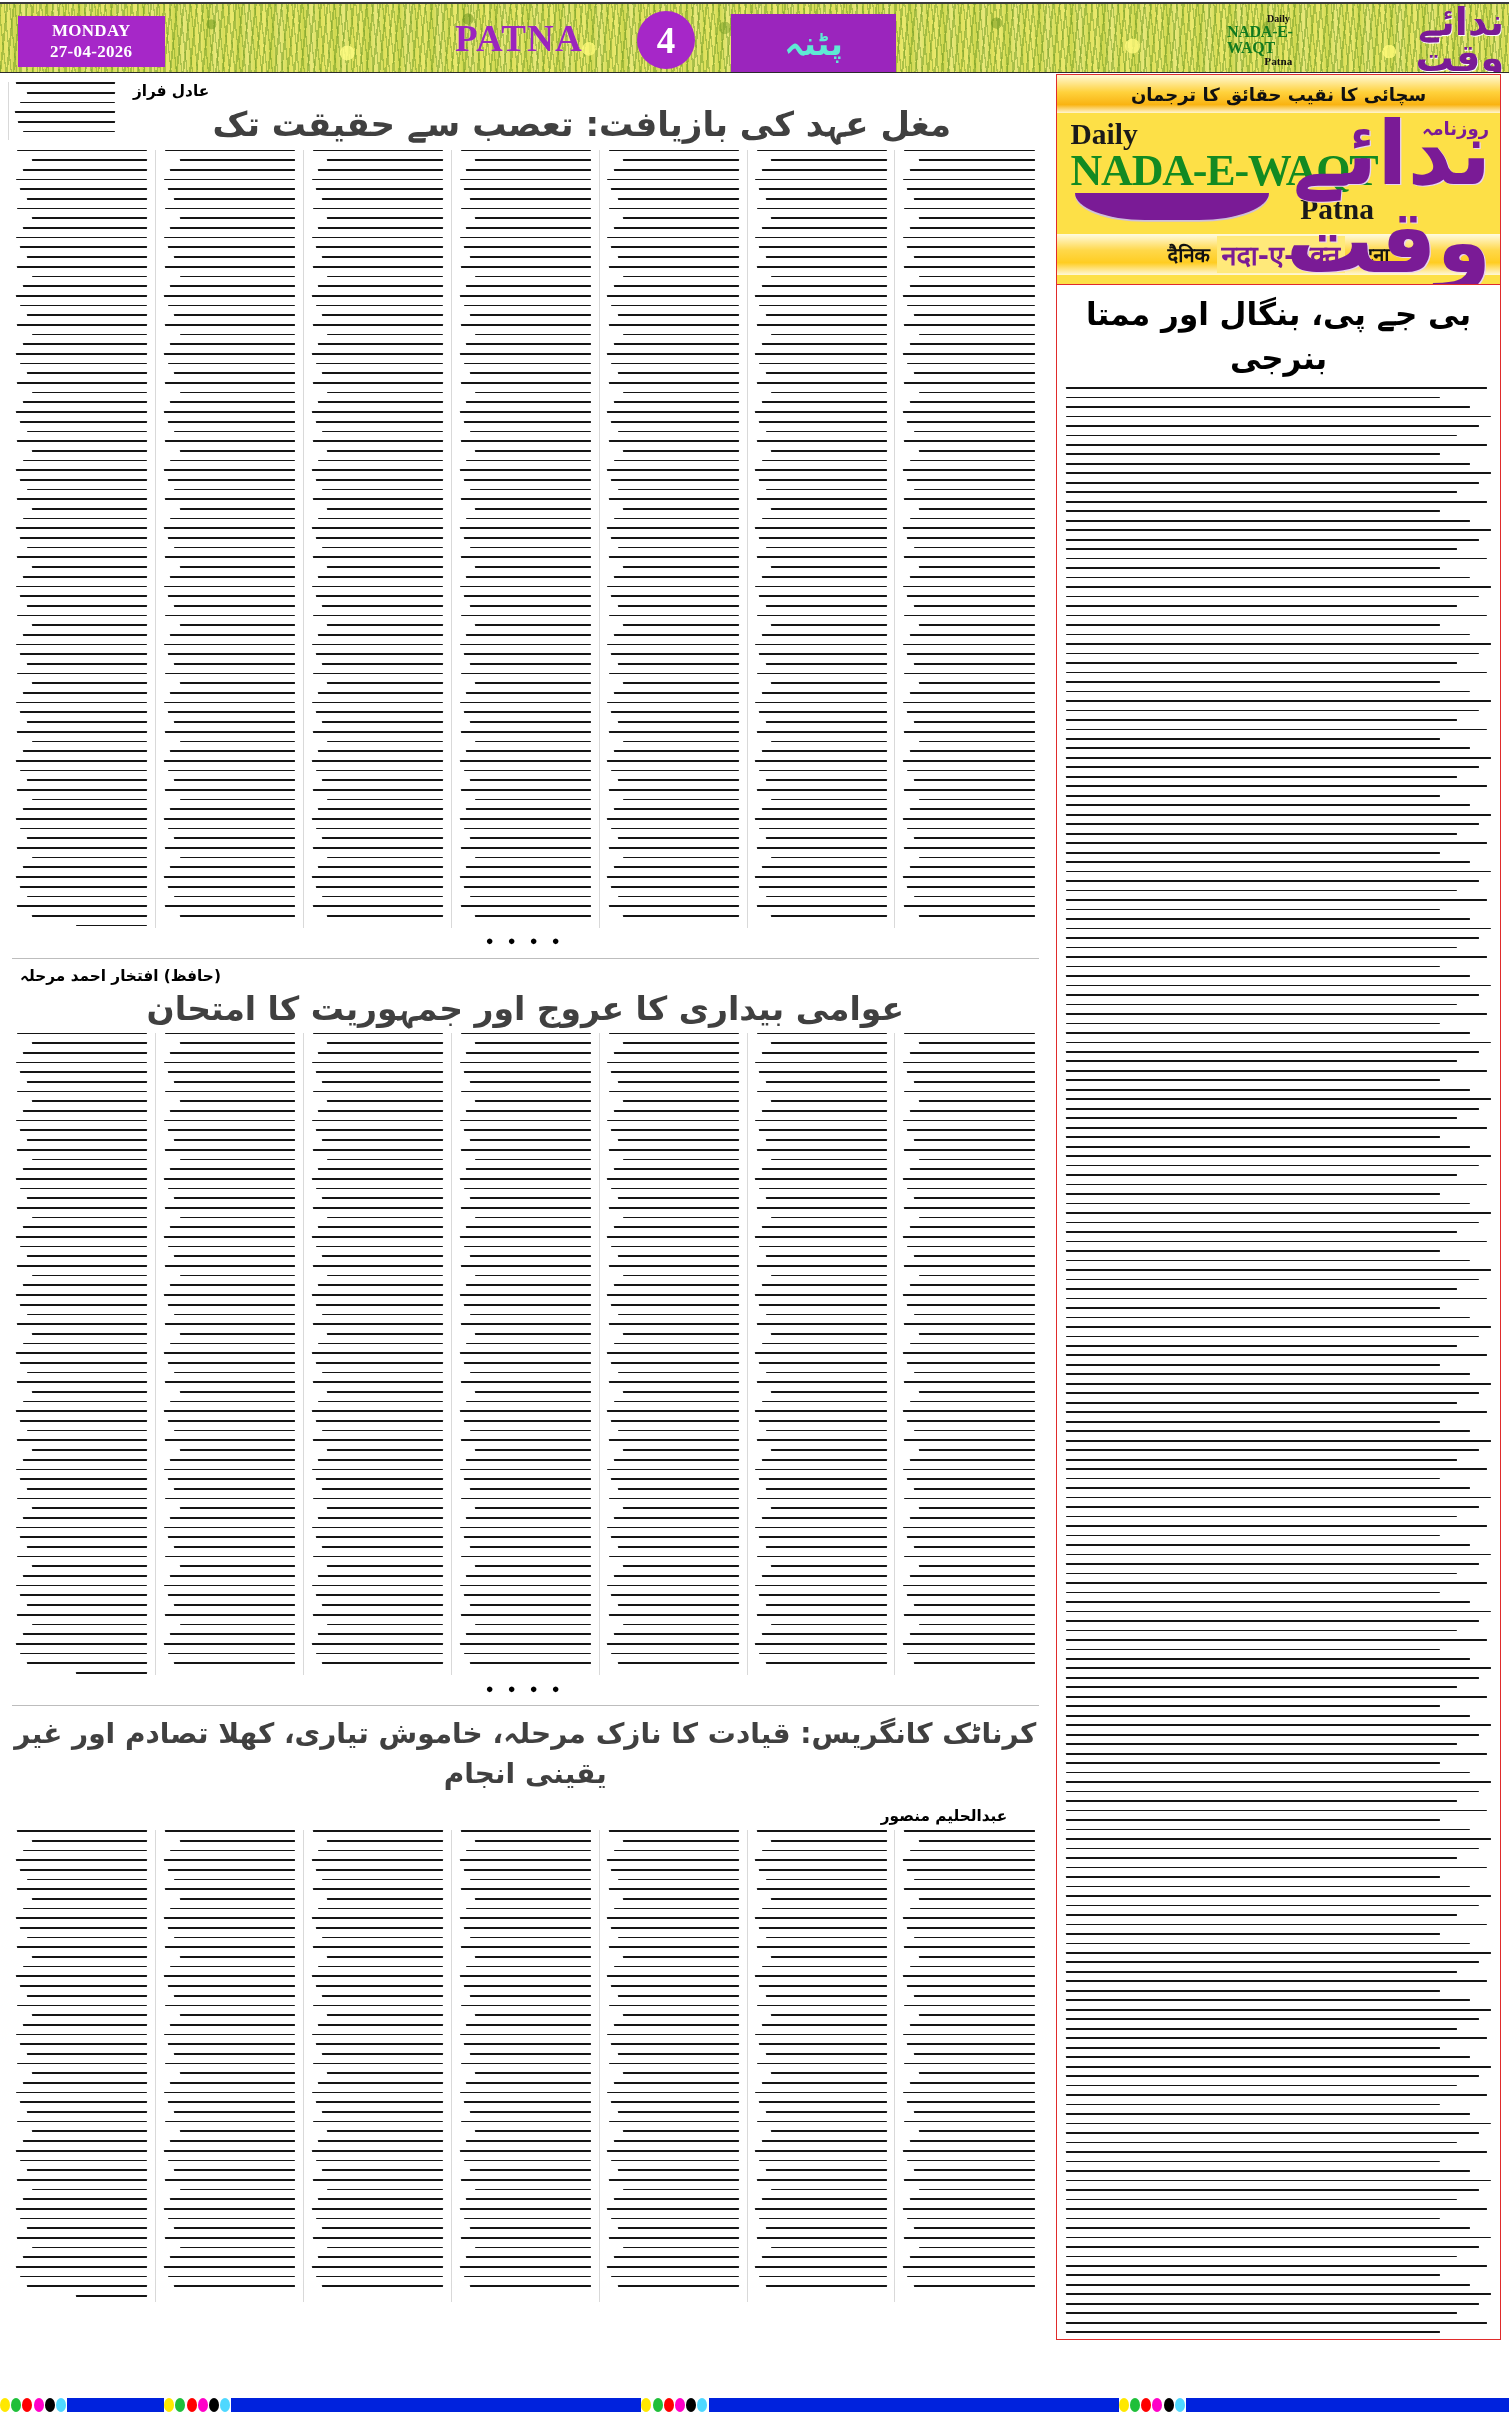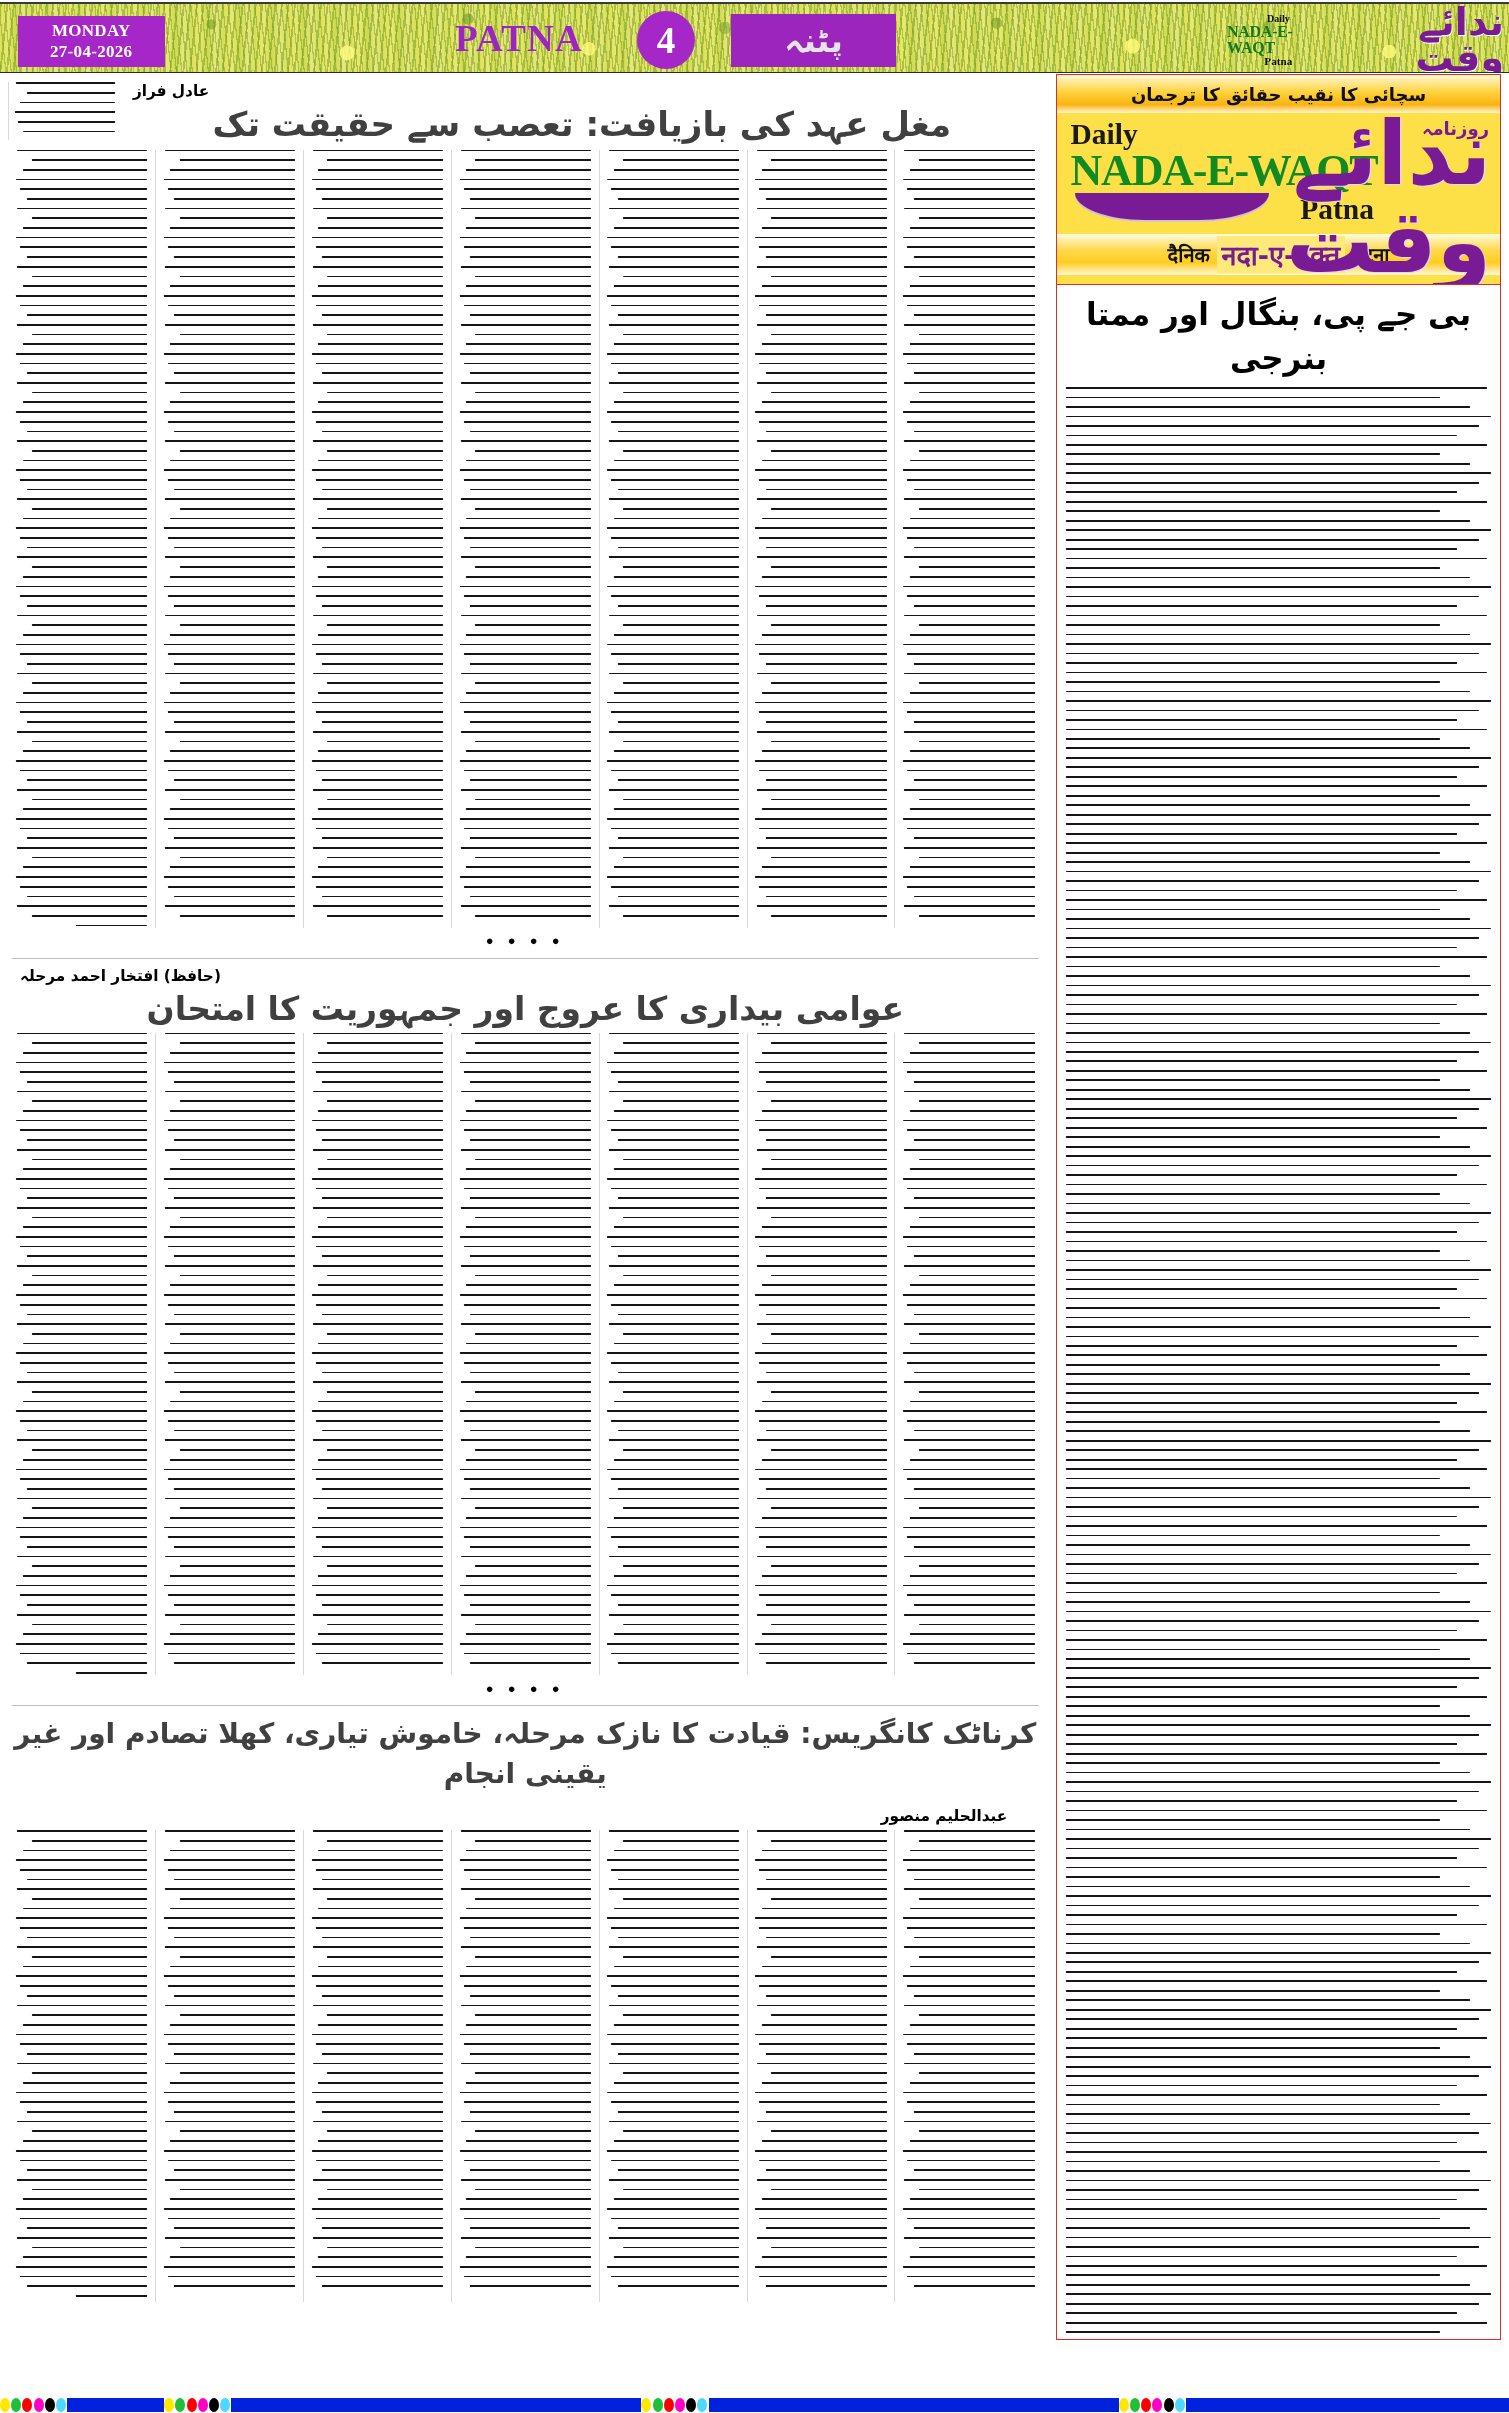--- a/index.html
+++ b/index.html
@@ -67,22 +67,22 @@
   }
 
   .page-num{
     position:absolute;left:637px;top:7px;width:58px;height:58px;
     border-radius:50%;background:#a627c8;color:#fff;
     display:flex;align-items:center;justify-content:center;
     font-family:"Liberation Serif",serif;font-weight:bold;font-size:37px;
   }
 
   .city-urdu{
-    position:absolute;left:731px;top:9.4px;width:165px;height:53px;
-    background:#9b25bd;color:#e5e5e5;
+    position:absolute;left:731px;top:9.4px;width:165px;height:59px;
+    background:#9b25bd;color:#5eead4;
     display:flex;align-items:center;justify-content:center;
     font-size:33px;font-weight:bold;direction:rtl;
     font-family:"DejaVu Sans",sans-serif;line-height:1;
   }
 
   .logo-head{
     position:absolute;right:5.9px;top:3.5px;width:277px;height:65px;
     display:flex;align-items:center;justify-content:flex-end;gap:4.7px;
   }
   .logo-head .lh-latin{display:flex;flex-direction:column;align-items:center;line-height:1;}

